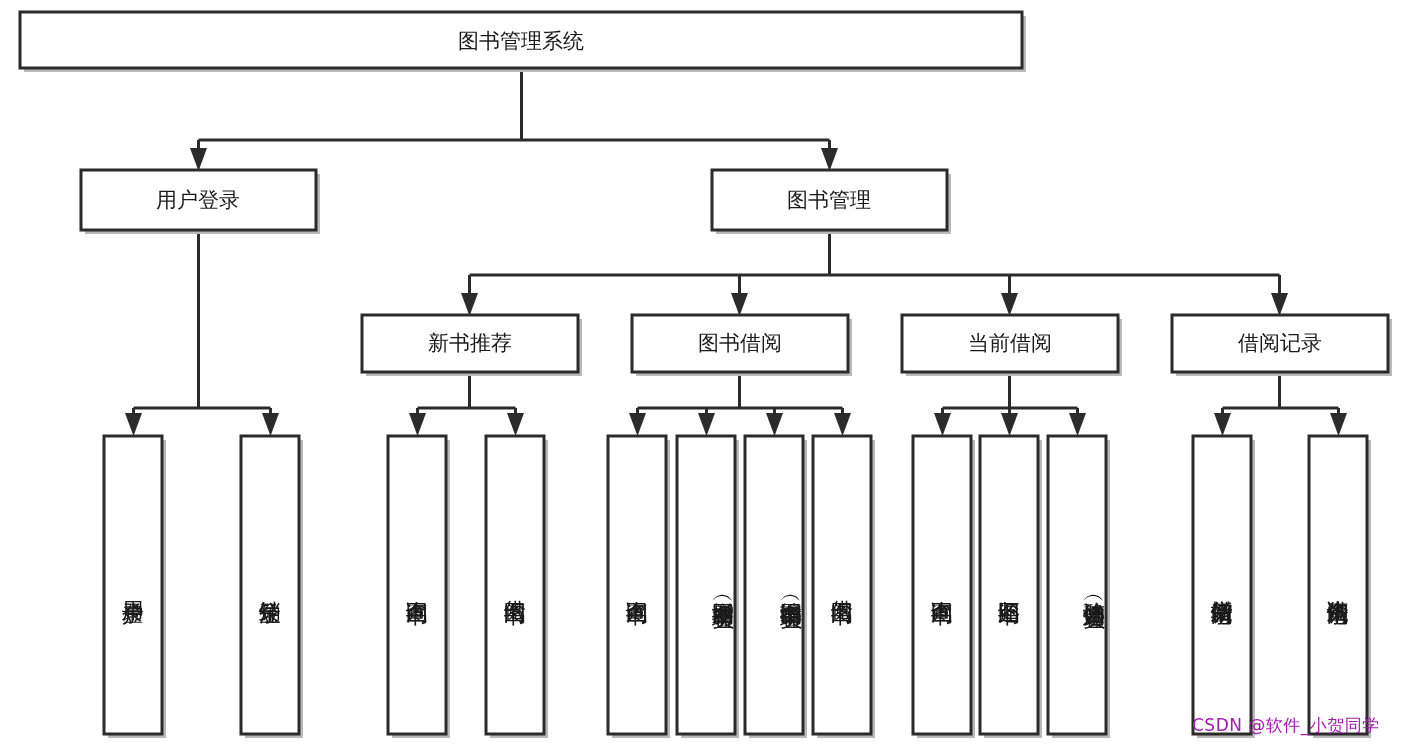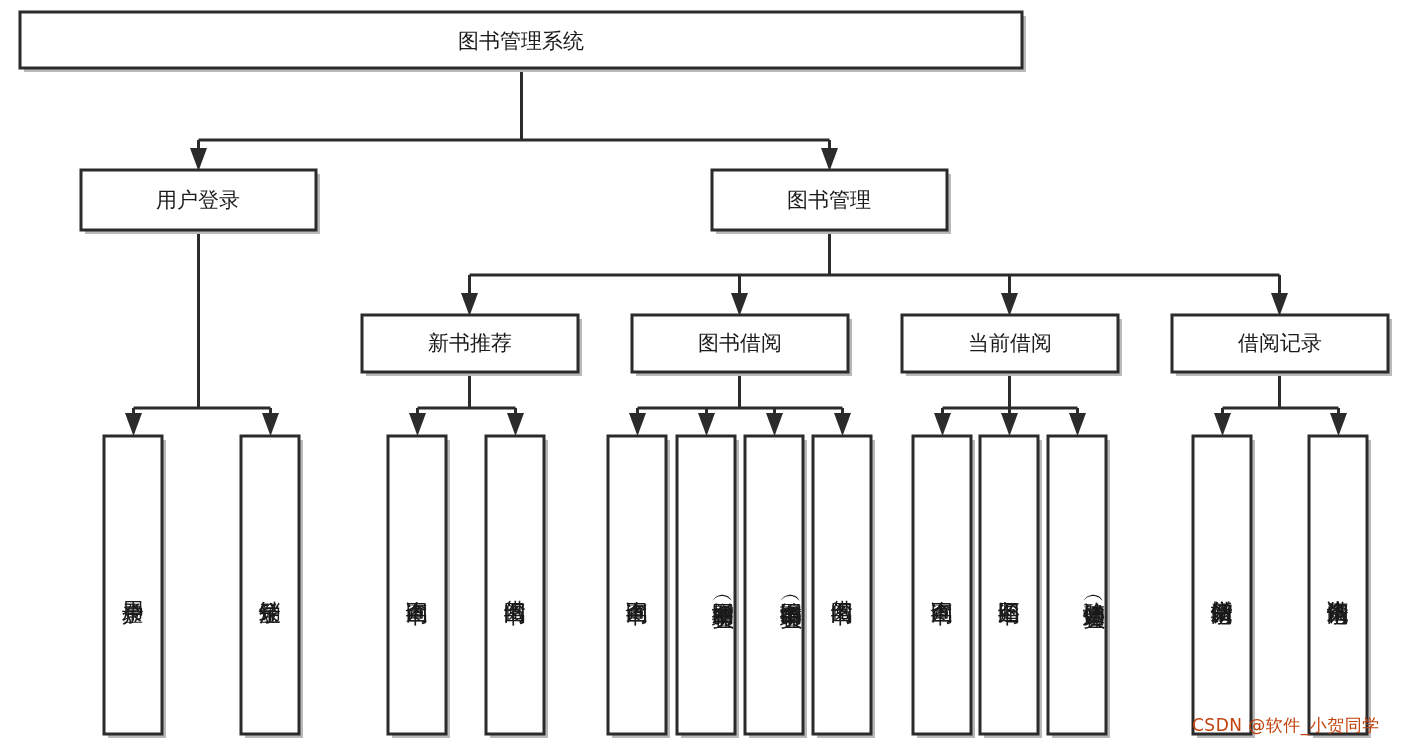--- a/index.html
+++ b/index.html
@@ -69,21 +69,21 @@
     align-items: center;
     justify-content: center;
     white-space: nowrap;
     pointer-events: none;
     user-select: none;
   }
   .watermark {
     position: absolute;
     font-family: "DejaVu Sans", "Liberation Sans", sans-serif;
     font-size: 17px;
-    color: #c2410c;
+    color: #a21caf;
     white-space: nowrap;
     letter-spacing: 0.5px;
   }
 </style>
 </head>
 <body>
 
 <div id="diagram-root">
 
   <svg id="diagram-svg" viewBox="0 0 1405 747">

